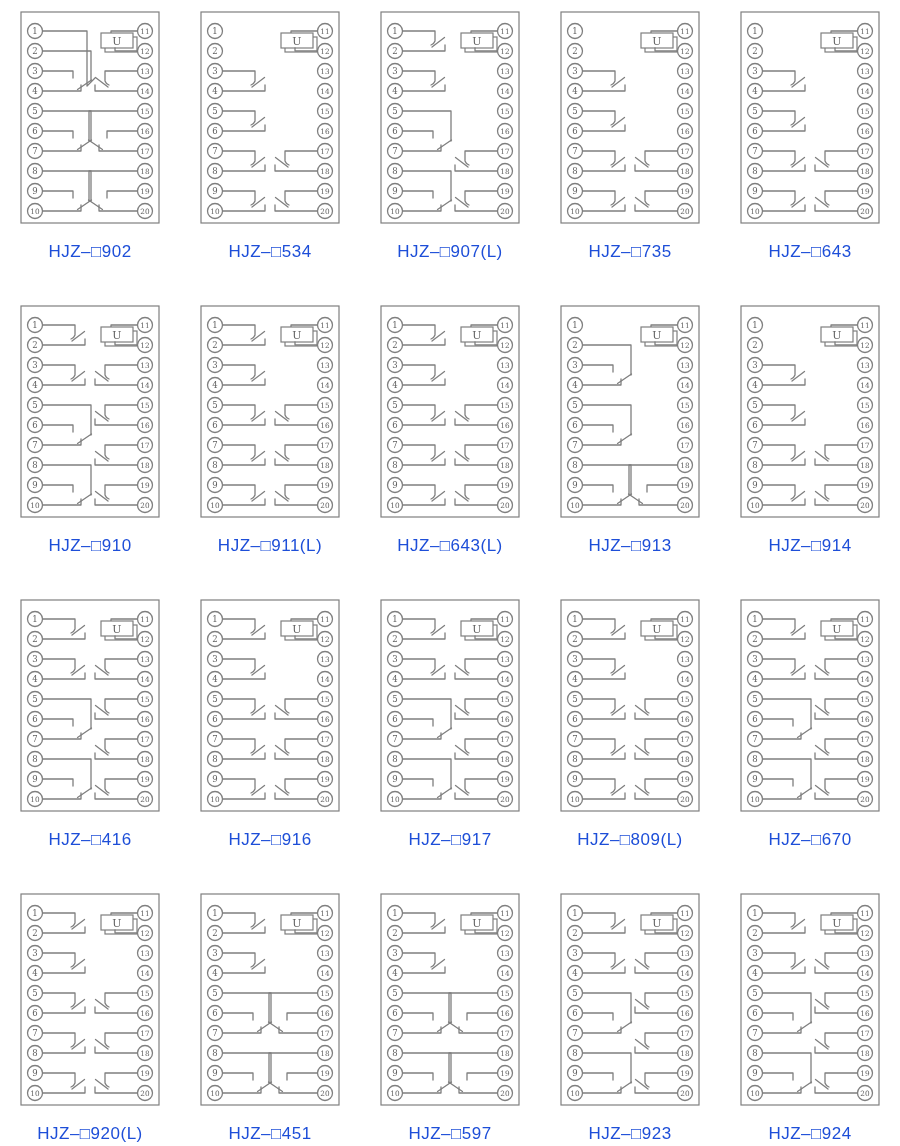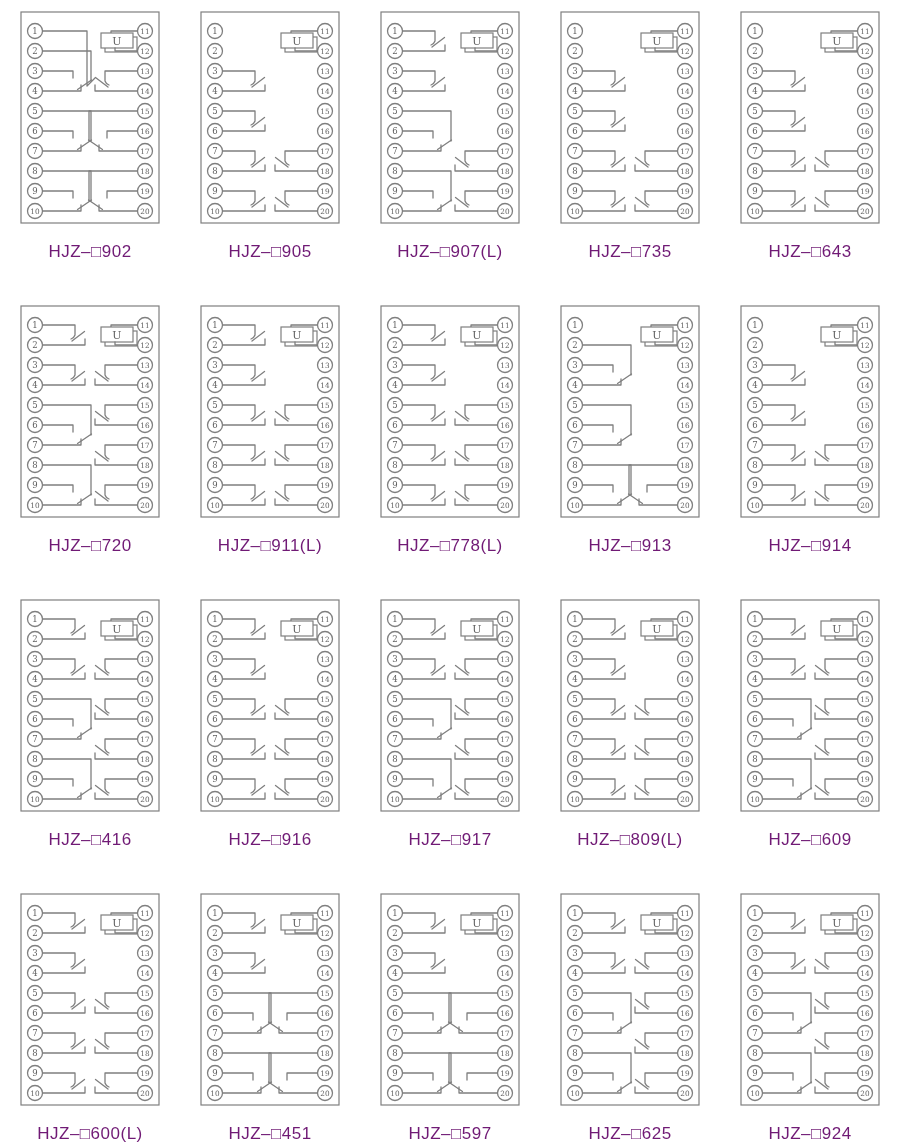--- a/index.html
+++ b/index.html
@@ -11,21 +11,21 @@
     display:grid;
     grid-template-columns:repeat(5,180px);
     grid-auto-rows:294px;
     padding-top:7px;
   }
   .cell{display:flex;flex-direction:column;align-items:center;}
   .cell svg{display:block;}
   .dlabel{
     margin-top:13px;
     font-size:17px;
-    color:#701a75;
+    color:#1d4ed8;
     letter-spacing:.5px;
     white-space:nowrap;
   }
 </style>
 </head>
 <body>
 
 <main>
   <div id="grid">
       <div class="cell">
@@ -191,21 +191,21 @@
           <text x="130" y="127" text-anchor="middle" font-family="DejaVu Serif, serif" font-size="7.3" fill="#5f5f5f">16</text>
           <circle cx="130" cy="144" r="7.5" fill="#ffffff" stroke="#7f7f7f" stroke-width="1.3"></circle>
           <text x="130" y="147" text-anchor="middle" font-family="DejaVu Serif, serif" font-size="7.3" fill="#5f5f5f">17</text>
           <circle cx="130" cy="164" r="7.5" fill="#ffffff" stroke="#7f7f7f" stroke-width="1.3"></circle>
           <text x="130" y="167" text-anchor="middle" font-family="DejaVu Serif, serif" font-size="7.3" fill="#5f5f5f">18</text>
           <circle cx="130" cy="184" r="7.5" fill="#ffffff" stroke="#7f7f7f" stroke-width="1.3"></circle>
           <text x="130" y="187" text-anchor="middle" font-family="DejaVu Serif, serif" font-size="7.3" fill="#5f5f5f">19</text>
           <circle cx="130" cy="204" r="7.5" fill="#ffffff" stroke="#7f7f7f" stroke-width="1.3"></circle>
           <text x="130" y="207" text-anchor="middle" font-family="DejaVu Serif, serif" font-size="7.3" fill="#5f5f5f">20</text>
         </svg>
-        <div class="dlabel">HJZ–□905</div>
+        <div class="dlabel">HJZ–□534</div>
       </div>
       <div class="cell">
         <svg viewBox="0 0 150 222" width="150" height="222">
           <rect x="6" y="5" width="138" height="211" fill="#ffffff" stroke="#7f7f7f" stroke-width="1.2"></rect>
           <g>
             <path d="M122.5 24 H96 V27" fill="none" stroke="#7f7f7f" stroke-width="1.3" stroke-linecap="round" stroke-linejoin="round"></path>
             <rect x="90" y="30" width="32" height="15" fill="none" stroke="#7f7f7f" stroke-width="1.2"></rect>
             <rect x="86" y="26" width="32" height="15" fill="#ffffff" stroke="#7f7f7f" stroke-width="1.2"></rect>
             <text x="102" y="38" text-anchor="middle" font-family="DejaVu Serif, serif" font-size="11" fill="#5f5f5f">U</text>
             <path d="M122.5 44 H100 V41" fill="none" stroke="#7f7f7f" stroke-width="1.3" stroke-linecap="round" stroke-linejoin="round"></path>
@@ -537,21 +537,21 @@
           <text x="130" y="127" text-anchor="middle" font-family="DejaVu Serif, serif" font-size="7.3" fill="#5f5f5f">16</text>
           <circle cx="130" cy="144" r="7.5" fill="#ffffff" stroke="#7f7f7f" stroke-width="1.3"></circle>
           <text x="130" y="147" text-anchor="middle" font-family="DejaVu Serif, serif" font-size="7.3" fill="#5f5f5f">17</text>
           <circle cx="130" cy="164" r="7.5" fill="#ffffff" stroke="#7f7f7f" stroke-width="1.3"></circle>
           <text x="130" y="167" text-anchor="middle" font-family="DejaVu Serif, serif" font-size="7.3" fill="#5f5f5f">18</text>
           <circle cx="130" cy="184" r="7.5" fill="#ffffff" stroke="#7f7f7f" stroke-width="1.3"></circle>
           <text x="130" y="187" text-anchor="middle" font-family="DejaVu Serif, serif" font-size="7.3" fill="#5f5f5f">19</text>
           <circle cx="130" cy="204" r="7.5" fill="#ffffff" stroke="#7f7f7f" stroke-width="1.3"></circle>
           <text x="130" y="207" text-anchor="middle" font-family="DejaVu Serif, serif" font-size="7.3" fill="#5f5f5f">20</text>
         </svg>
-        <div class="dlabel">HJZ–□720</div>
+        <div class="dlabel">HJZ–□910</div>
       </div>
       <div class="cell">
         <svg viewBox="0 0 150 222" width="150" height="222">
           <rect x="6" y="5" width="138" height="211" fill="#ffffff" stroke="#7f7f7f" stroke-width="1.2"></rect>
           <g>
             <path d="M122.5 24 H96 V27" fill="none" stroke="#7f7f7f" stroke-width="1.3" stroke-linecap="round" stroke-linejoin="round"></path>
             <rect x="90" y="30" width="32" height="15" fill="none" stroke="#7f7f7f" stroke-width="1.2"></rect>
             <rect x="86" y="26" width="32" height="15" fill="#ffffff" stroke="#7f7f7f" stroke-width="1.2"></rect>
             <text x="102" y="38" text-anchor="middle" font-family="DejaVu Serif, serif" font-size="11" fill="#5f5f5f">U</text>
             <path d="M122.5 44 H100 V41" fill="none" stroke="#7f7f7f" stroke-width="1.3" stroke-linecap="round" stroke-linejoin="round"></path>
@@ -723,21 +723,21 @@
           <text x="130" y="127" text-anchor="middle" font-family="DejaVu Serif, serif" font-size="7.3" fill="#5f5f5f">16</text>
           <circle cx="130" cy="144" r="7.5" fill="#ffffff" stroke="#7f7f7f" stroke-width="1.3"></circle>
           <text x="130" y="147" text-anchor="middle" font-family="DejaVu Serif, serif" font-size="7.3" fill="#5f5f5f">17</text>
           <circle cx="130" cy="164" r="7.5" fill="#ffffff" stroke="#7f7f7f" stroke-width="1.3"></circle>
           <text x="130" y="167" text-anchor="middle" font-family="DejaVu Serif, serif" font-size="7.3" fill="#5f5f5f">18</text>
           <circle cx="130" cy="184" r="7.5" fill="#ffffff" stroke="#7f7f7f" stroke-width="1.3"></circle>
           <text x="130" y="187" text-anchor="middle" font-family="DejaVu Serif, serif" font-size="7.3" fill="#5f5f5f">19</text>
           <circle cx="130" cy="204" r="7.5" fill="#ffffff" stroke="#7f7f7f" stroke-width="1.3"></circle>
           <text x="130" y="207" text-anchor="middle" font-family="DejaVu Serif, serif" font-size="7.3" fill="#5f5f5f">20</text>
         </svg>
-        <div class="dlabel">HJZ–□778(L)</div>
+        <div class="dlabel">HJZ–□643(L)</div>
       </div>
       <div class="cell">
         <svg viewBox="0 0 150 222" width="150" height="222">
           <rect x="6" y="5" width="138" height="211" fill="#ffffff" stroke="#7f7f7f" stroke-width="1.2"></rect>
           <g>
             <path d="M122.5 24 H96 V27" fill="none" stroke="#7f7f7f" stroke-width="1.3" stroke-linecap="round" stroke-linejoin="round"></path>
             <rect x="90" y="30" width="32" height="15" fill="none" stroke="#7f7f7f" stroke-width="1.2"></rect>
             <rect x="86" y="26" width="32" height="15" fill="#ffffff" stroke="#7f7f7f" stroke-width="1.2"></rect>
             <text x="102" y="38" text-anchor="middle" font-family="DejaVu Serif, serif" font-size="11" fill="#5f5f5f">U</text>
             <path d="M122.5 44 H100 V41" fill="none" stroke="#7f7f7f" stroke-width="1.3" stroke-linecap="round" stroke-linejoin="round"></path>
@@ -1354,21 +1354,21 @@
           <text x="130" y="127" text-anchor="middle" font-family="DejaVu Serif, serif" font-size="7.3" fill="#5f5f5f">16</text>
           <circle cx="130" cy="144" r="7.5" fill="#ffffff" stroke="#7f7f7f" stroke-width="1.3"></circle>
           <text x="130" y="147" text-anchor="middle" font-family="DejaVu Serif, serif" font-size="7.3" fill="#5f5f5f">17</text>
           <circle cx="130" cy="164" r="7.5" fill="#ffffff" stroke="#7f7f7f" stroke-width="1.3"></circle>
           <text x="130" y="167" text-anchor="middle" font-family="DejaVu Serif, serif" font-size="7.3" fill="#5f5f5f">18</text>
           <circle cx="130" cy="184" r="7.5" fill="#ffffff" stroke="#7f7f7f" stroke-width="1.3"></circle>
           <text x="130" y="187" text-anchor="middle" font-family="DejaVu Serif, serif" font-size="7.3" fill="#5f5f5f">19</text>
           <circle cx="130" cy="204" r="7.5" fill="#ffffff" stroke="#7f7f7f" stroke-width="1.3"></circle>
           <text x="130" y="207" text-anchor="middle" font-family="DejaVu Serif, serif" font-size="7.3" fill="#5f5f5f">20</text>
         </svg>
-        <div class="dlabel">HJZ–□609</div>
+        <div class="dlabel">HJZ–□670</div>
       </div>
       <div class="cell">
         <svg viewBox="0 0 150 222" width="150" height="222">
           <rect x="6" y="5" width="138" height="211" fill="#ffffff" stroke="#7f7f7f" stroke-width="1.2"></rect>
           <g>
             <path d="M122.5 24 H96 V27" fill="none" stroke="#7f7f7f" stroke-width="1.3" stroke-linecap="round" stroke-linejoin="round"></path>
             <rect x="90" y="30" width="32" height="15" fill="none" stroke="#7f7f7f" stroke-width="1.2"></rect>
             <rect x="86" y="26" width="32" height="15" fill="#ffffff" stroke="#7f7f7f" stroke-width="1.2"></rect>
             <text x="102" y="38" text-anchor="middle" font-family="DejaVu Serif, serif" font-size="11" fill="#5f5f5f">U</text>
             <path d="M122.5 44 H100 V41" fill="none" stroke="#7f7f7f" stroke-width="1.3" stroke-linecap="round" stroke-linejoin="round"></path>
@@ -1447,21 +1447,21 @@
           <text x="130" y="127" text-anchor="middle" font-family="DejaVu Serif, serif" font-size="7.3" fill="#5f5f5f">16</text>
           <circle cx="130" cy="144" r="7.5" fill="#ffffff" stroke="#7f7f7f" stroke-width="1.3"></circle>
           <text x="130" y="147" text-anchor="middle" font-family="DejaVu Serif, serif" font-size="7.3" fill="#5f5f5f">17</text>
           <circle cx="130" cy="164" r="7.5" fill="#ffffff" stroke="#7f7f7f" stroke-width="1.3"></circle>
           <text x="130" y="167" text-anchor="middle" font-family="DejaVu Serif, serif" font-size="7.3" fill="#5f5f5f">18</text>
           <circle cx="130" cy="184" r="7.5" fill="#ffffff" stroke="#7f7f7f" stroke-width="1.3"></circle>
           <text x="130" y="187" text-anchor="middle" font-family="DejaVu Serif, serif" font-size="7.3" fill="#5f5f5f">19</text>
           <circle cx="130" cy="204" r="7.5" fill="#ffffff" stroke="#7f7f7f" stroke-width="1.3"></circle>
           <text x="130" y="207" text-anchor="middle" font-family="DejaVu Serif, serif" font-size="7.3" fill="#5f5f5f">20</text>
         </svg>
-        <div class="dlabel">HJZ–□600(L)</div>
+        <div class="dlabel">HJZ–□920(L)</div>
       </div>
       <div class="cell">
         <svg viewBox="0 0 150 222" width="150" height="222">
           <rect x="6" y="5" width="138" height="211" fill="#ffffff" stroke="#7f7f7f" stroke-width="1.2"></rect>
           <g>
             <path d="M122.5 24 H96 V27" fill="none" stroke="#7f7f7f" stroke-width="1.3" stroke-linecap="round" stroke-linejoin="round"></path>
             <rect x="90" y="30" width="32" height="15" fill="none" stroke="#7f7f7f" stroke-width="1.2"></rect>
             <rect x="86" y="26" width="32" height="15" fill="#ffffff" stroke="#7f7f7f" stroke-width="1.2"></rect>
             <text x="102" y="38" text-anchor="middle" font-family="DejaVu Serif, serif" font-size="11" fill="#5f5f5f">U</text>
             <path d="M122.5 44 H100 V41" fill="none" stroke="#7f7f7f" stroke-width="1.3" stroke-linecap="round" stroke-linejoin="round"></path>
@@ -1716,21 +1716,21 @@
           <text x="130" y="127" text-anchor="middle" font-family="DejaVu Serif, serif" font-size="7.3" fill="#5f5f5f">16</text>
           <circle cx="130" cy="144" r="7.5" fill="#ffffff" stroke="#7f7f7f" stroke-width="1.3"></circle>
           <text x="130" y="147" text-anchor="middle" font-family="DejaVu Serif, serif" font-size="7.3" fill="#5f5f5f">17</text>
           <circle cx="130" cy="164" r="7.5" fill="#ffffff" stroke="#7f7f7f" stroke-width="1.3"></circle>
           <text x="130" y="167" text-anchor="middle" font-family="DejaVu Serif, serif" font-size="7.3" fill="#5f5f5f">18</text>
           <circle cx="130" cy="184" r="7.5" fill="#ffffff" stroke="#7f7f7f" stroke-width="1.3"></circle>
           <text x="130" y="187" text-anchor="middle" font-family="DejaVu Serif, serif" font-size="7.3" fill="#5f5f5f">19</text>
           <circle cx="130" cy="204" r="7.5" fill="#ffffff" stroke="#7f7f7f" stroke-width="1.3"></circle>
           <text x="130" y="207" text-anchor="middle" font-family="DejaVu Serif, serif" font-size="7.3" fill="#5f5f5f">20</text>
         </svg>
-        <div class="dlabel">HJZ–□625</div>
+        <div class="dlabel">HJZ–□923</div>
       </div>
       <div class="cell">
         <svg viewBox="0 0 150 222" width="150" height="222">
           <rect x="6" y="5" width="138" height="211" fill="#ffffff" stroke="#7f7f7f" stroke-width="1.2"></rect>
           <g>
             <path d="M122.5 24 H96 V27" fill="none" stroke="#7f7f7f" stroke-width="1.3" stroke-linecap="round" stroke-linejoin="round"></path>
             <rect x="90" y="30" width="32" height="15" fill="none" stroke="#7f7f7f" stroke-width="1.2"></rect>
             <rect x="86" y="26" width="32" height="15" fill="#ffffff" stroke="#7f7f7f" stroke-width="1.2"></rect>
             <text x="102" y="38" text-anchor="middle" font-family="DejaVu Serif, serif" font-size="11" fill="#5f5f5f">U</text>
             <path d="M122.5 44 H100 V41" fill="none" stroke="#7f7f7f" stroke-width="1.3" stroke-linecap="round" stroke-linejoin="round"></path>

